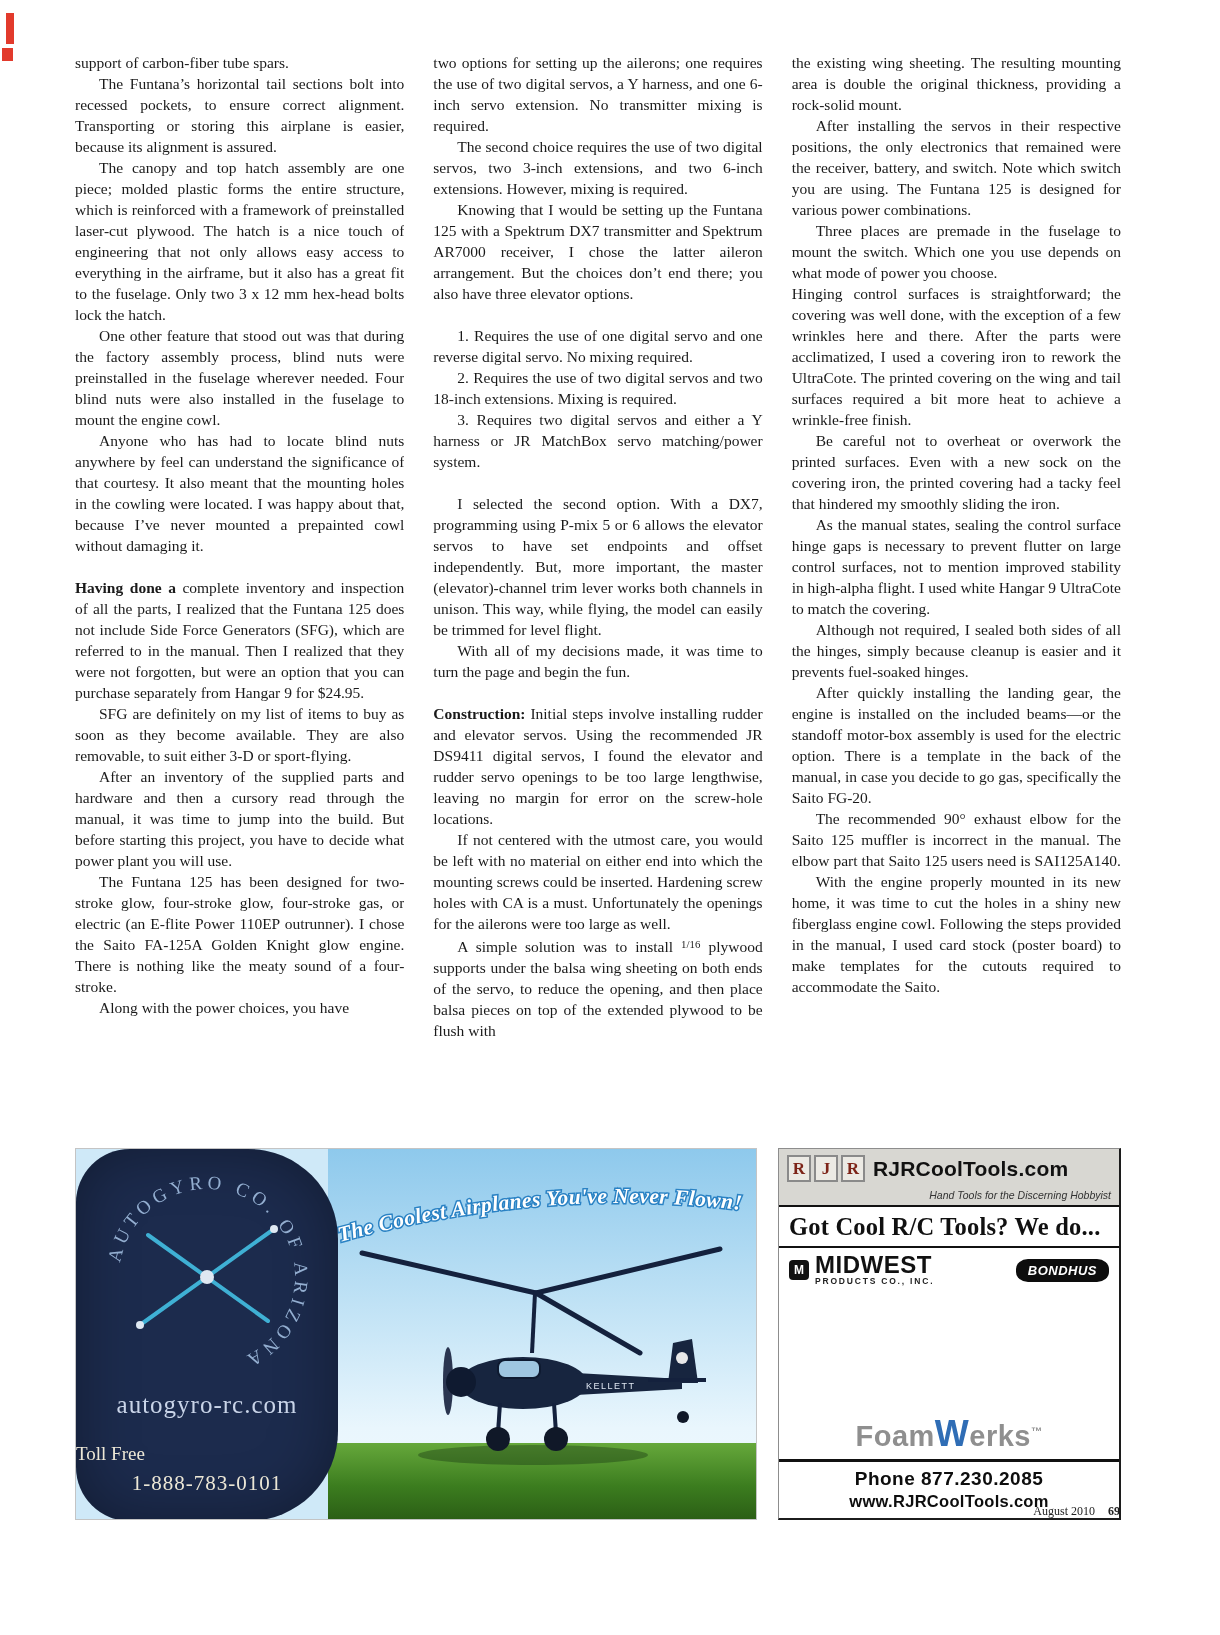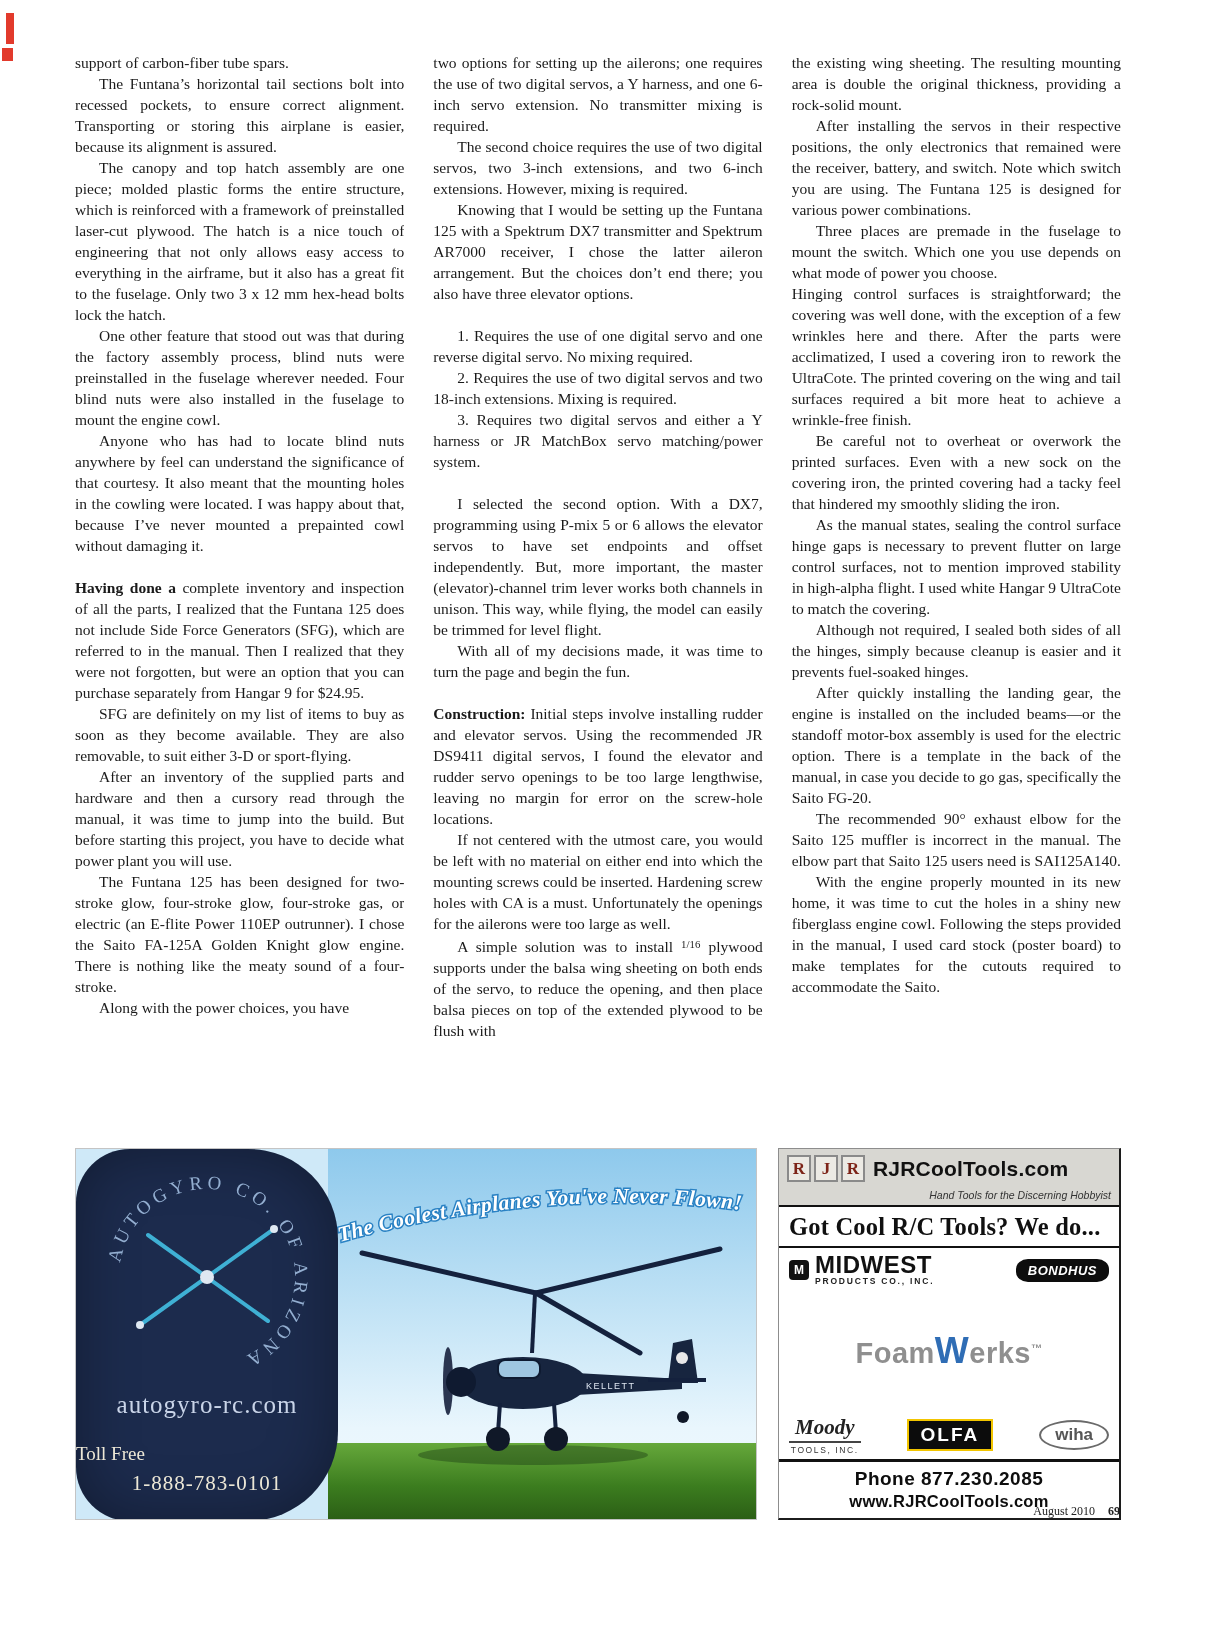--- a/index.html
+++ b/index.html
@@ -219,28 +219,20 @@
             <div class="midwest-sub">PRODUCTS CO., INC.</div>
           </div>
         </div>
         <div class="bondhus">BONDHUS</div>
       </div>
       <div class="brand-row">
         <div class="foamwerks">
           <span class="fw-grey">Foam</span><span class="fw-blue">W</span><span class="fw-grey">erks</span><span class="fw-tm">™</span>
         </div>
       </div>
-      <div class="brand-row">
-        <div class="moody">
-          <div class="moody-name">Moody</div>
-          <div class="moody-sub">TOOLS, INC.</div>
-        </div>
-        <div class="olfa">OLFA</div>
-        <div class="wiha">wiha</div>
-      </div>
     </div>
     <div class="rj-phonebox">
       <div class="rj-phone">Phone 877.230.2085</div>
       <div class="rj-site">www.RJRCoolTools.com</div>
     </div>
   </div>
 </div>
 
 <div class="footer">
   <span>August 2010</span><span class="page-num">69</span>

